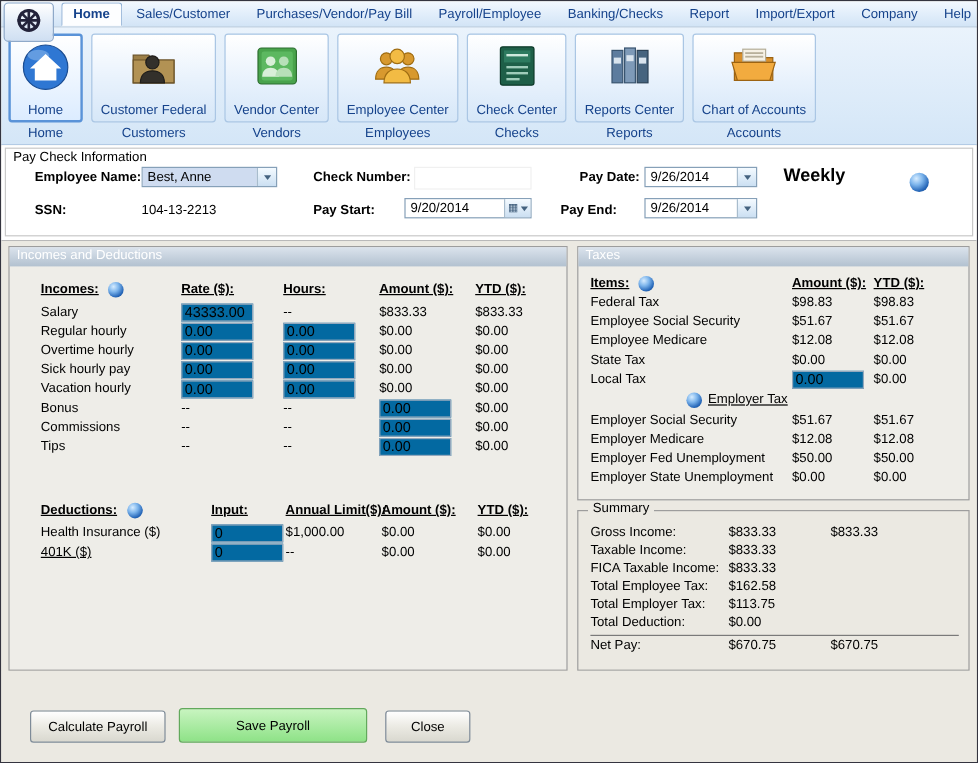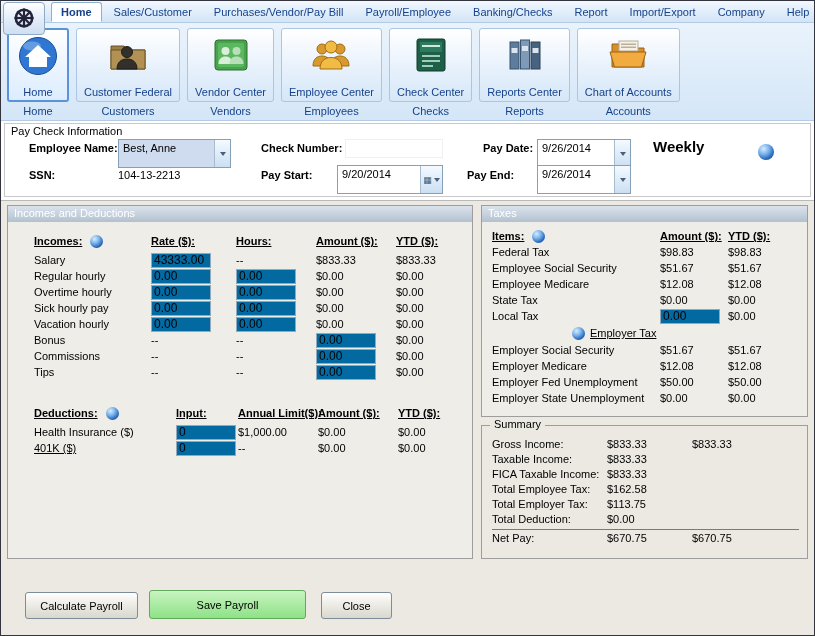--- a/index.html
+++ b/index.html
@@ -18,40 +18,40 @@
 .tool-icon{width:46px;height:44px;}
 .tool-icon svg{width:100%;height:100%;}
 .tool-caption{margin-top:3px;color:#15428b;}
 .paycheck-band{height:80px;flex:none;background:#fff;border-bottom:1px solid #b9b9b9;padding:2px 3px;}
 .paycheck-group{position:relative;height:74px;border:1px solid #c9c9c9;background:#fff;}
 .pc-title{position:absolute;left:6px;top:1px;}
 .pc-label{position:absolute;font-weight:bold;white-space:nowrap;}
 .pc-value{position:absolute;white-space:nowrap;}
 .pc-weekly{position:absolute;font-size:15px;font-weight:bold;white-space:nowrap;}
 .pc-input{position:absolute;height:19px;border:1px solid #f0f0f0;background:#fff;font:inherit;font-size:11px;padding:0 3px;}
-.combo{position:absolute;height:29px;border:1px solid #86a0b8;background:#fff;display:flex;align-items:stretch;}
+.combo{position:absolute;height:17px;border:1px solid #86a0b8;background:#fff;display:flex;align-items:stretch;}
 .combo .val{flex:1;padding:2px 4px 0;overflow:hidden;white-space:nowrap;}
 #combo-employee .val{background:#cfdcf0;}
 .combo .cbtn{width:16px;border-left:1px solid #a8bccd;background:linear-gradient(#f4faff,#cbdff2);display:flex;align-items:center;justify-content:center;}
 .combo .cbtn::after{content:"";border-left:3.5px solid transparent;border-right:3.5px solid transparent;border-top:4px solid #44627f;}
 .combo .cbtn.cal{width:22px;}
 .combo .cbtn.cal::before{content:"▦";font-size:9px;color:#3c5a78;margin-right:2px;}
 .globe{display:inline-block;width:13px;height:13px;border-radius:50%;background:radial-gradient(circle at 35% 30%,#d6ecff 0%,#7db5ec 35%,#2566b8 70%,#123f78 100%);flex:none;}
 .globe.big{width:16px;height:16px;position:absolute;}
 .panels{flex:1;display:flex;gap:8px;padding:4px 6px 0;background:#ebe9e2;}
 .left-panel{width:466px;border:1px solid #9d9d9d;background:#eeede8;display:flex;flex-direction:column;}
 .panel-hdr{height:16px;flex:none;background:linear-gradient(#dbe3ec,#b2c1d0);color:#fff;padding:1px 6px;}
 .left-body{padding:8px 6px 0 26px;}
 .inc-row{display:grid;grid-template-columns:117px 85px 80px 80px 1fr;align-items:center;height:16px;}
 .ded-row{display:grid;grid-template-columns:142px 62px 80px 80px 1fr;align-items:center;height:16px;}
 .head-row{height:22px;}
 .hcell{font-weight:bold;text-decoration:underline;white-space:nowrap;}
 .withglobe{display:flex;align-items:center;gap:8px;text-decoration:none;}
 .withglobe .hlabel{font-weight:bold;text-decoration:underline;}
-.ded-head{margin-top:22px;}
+.ded-head{margin-top:34px;}
 .rowlabel{white-space:nowrap;}
 .rowlabel.underlined{text-decoration:underline;}
 .cellinput{width:60px;height:15px;border:1px solid #93a8bd;background:#0369a1;font-family:inherit;font-size:12px;padding:0 2px;}
 .celltext{white-space:nowrap;}
 .right-col{flex:1;display:flex;flex-direction:column;}
 .taxes-panel{height:212px;flex:none;border:1px solid #9d9d9d;background:#eeede8;}
 .tax-body{padding:6px 6px 0 10px;}
 .tax-row{display:grid;grid-template-columns:168px 68px 1fr;align-items:center;height:16px;}
 .employer-header{display:flex;align-items:center;gap:5px;height:18px;margin-left:80px;}
 .employer-header .hlabel{text-decoration:underline;}

